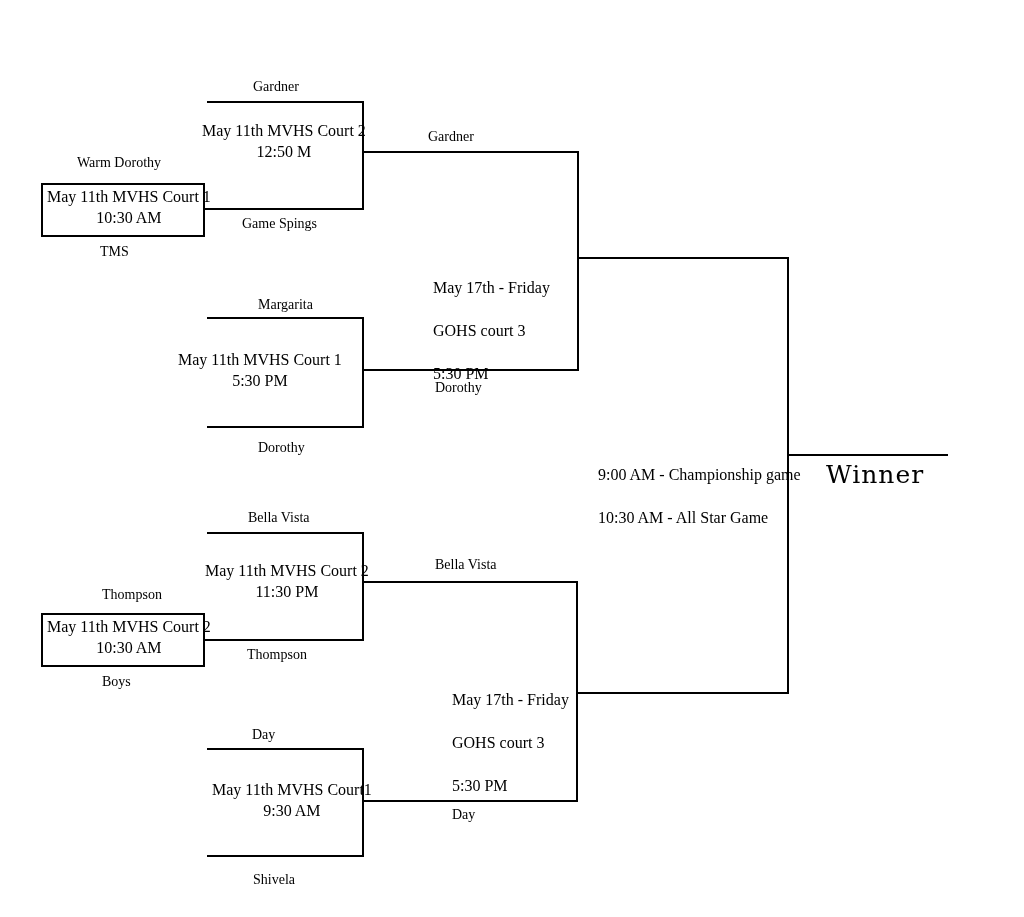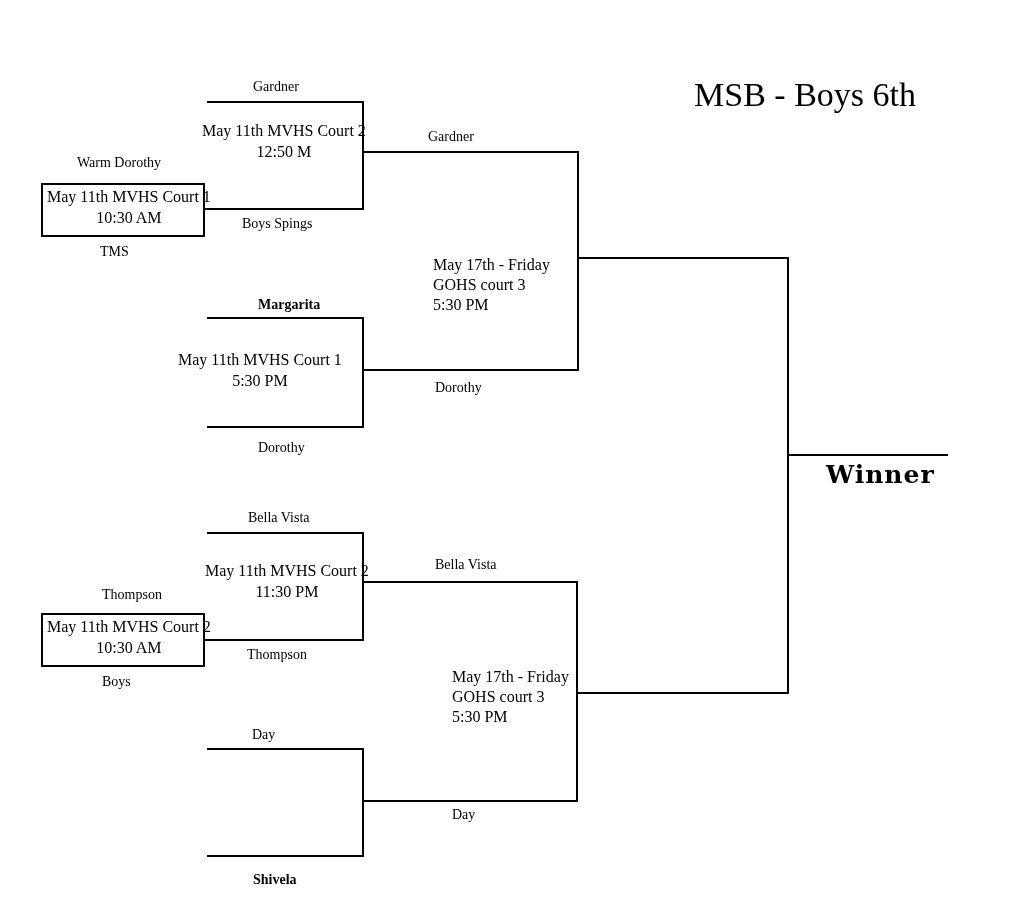--- a/index.html
+++ b/index.html
@@ -12,61 +12,60 @@
     color: #000;
     overflow: hidden;
   }
   .hl { position: absolute; height: 2px; background: #000; }
   .vl { position: absolute; width: 2px; background: #000; }
   .box { position: absolute; border: 2px solid #000; background: #fff; }
   .lbl { position: absolute; font-size: 14px; line-height: 17px; white-space: nowrap; }
   .info { position: absolute; font-size: 16px; line-height: 21px; white-space: nowrap; }
   .info div { height: 21px; text-align: center; }
   .info3 { position: absolute; font-size: 16px; line-height: 20px; white-space: nowrap; }
-  .info3 div { height: 20px; }
+  .info3 div { height: 20px; margin-top: 23px; }
   .title {
     position: absolute; left: 694px; top: 76px;
     font-size: 34px; line-height: 38px; white-space: nowrap;
     font-family: "Liberation Serif", serif;
   }
   .winner {
     position: absolute; left: 826px; top: 460px;
     font-family: "DejaVu Serif", serif;
-    font-weight: bold; font-size: 25px; letter-spacing: 1px; white-space: nowrap;
+    font-weight: normal; font-size: 25px; letter-spacing: 1px; white-space: nowrap;
   }
 </style>
 </head>
 <body>
 
 <div class="canvas">
 
-  <div class="title">MSB - Boys 6th</div>
 
   <div class="lbl" style="left:77px; top:154px;">Warm Dorothy</div>
   <div class="box" style="left:41px; top:183px; width:160px; height:50px;"></div>
   <div class="info" style="left:47px; top:186px;">
     <div>May 11th MVHS Court 1</div>
     <div>10:30 AM</div>
   </div>
   <div class="lbl" style="left:100px; top:243px;">TMS</div>
 
   <div class="lbl" style="left:253px; top:78px;">Gardner</div>
   <div class="hl" style="left:207px; top:101px; width:156px;"></div>
   <div class="vl" style="left:362px; top:101px; height:109px;"></div>
   <div class="hl" style="left:205px; top:208px; width:159px;"></div>
   <div class="info" style="left:202px; top:120px;">
     <div>May 11th MVHS Court 2</div>
     <div>12:50 M</div>
   </div>
-  <div class="lbl" style="left:242px; top:215px;">Boys Spings</div>
+  <div class="lbl" style="left:242px; top:215px;">Game Spings</div>
 
   <div class="hl" style="left:362px; top:151px; width:217px;"></div>
   <div class="lbl" style="left:428px; top:128px;">Gardner</div>
 
-  <div class="lbl" style="left:258px; top:296px;font-weight:bold;">Margarita</div>
+  <div class="lbl" style="left:258px; top:296px;">Margarita</div>
   <div class="hl" style="left:207px; top:317px; width:156px;"></div>
   <div class="vl" style="left:362px; top:317px; height:111px;"></div>
   <div class="hl" style="left:207px; top:426px; width:156px;"></div>
   <div class="info" style="left:178px; top:349px;">
     <div>May 11th MVHS Court 1</div>
     <div>5:30 PM</div>
   </div>
   <div class="lbl" style="left:258px; top:439px;">Dorothy</div>
 
   <div class="hl" style="left:362px; top:369px; width:217px;"></div>
@@ -76,20 +75,22 @@
   <div class="hl" style="left:577px; top:257px; width:212px;"></div>
   <div class="info3" style="left:433px; top:255px;">
     <div>May 17th - Friday</div>
     <div>GOHS court 3</div>
     <div>5:30 PM</div>
   </div>
 
   <div class="vl" style="left:787px; top:257px; height:437px;"></div>
   <div class="hl" style="left:787px; top:454px; width:161px;"></div>
   <div class="info3" style="left:598px; top:442px;">
+    <div>9:00 AM - Championship game</div>
+    <div>10:30 AM - All Star Game</div>
   </div>
   <div class="winner">Winner</div>
 
   <div class="lbl" style="left:102px; top:586px;">Thompson</div>
   <div class="box" style="left:41px; top:613px; width:160px; height:50px;"></div>
   <div class="info" style="left:47px; top:616px;">
     <div>May 11th MVHS Court 2</div>
     <div>10:30 AM</div>
   </div>
   <div class="lbl" style="left:102px; top:673px;">Boys</div>
@@ -104,21 +105,25 @@
   </div>
   <div class="lbl" style="left:247px; top:646px;">Thompson</div>
 
   <div class="hl" style="left:362px; top:581px; width:216px;"></div>
   <div class="lbl" style="left:435px; top:556px;">Bella Vista</div>
 
   <div class="lbl" style="left:252px; top:726px;">Day</div>
   <div class="hl" style="left:207px; top:748px; width:156px;"></div>
   <div class="vl" style="left:362px; top:748px; height:109px;"></div>
   <div class="hl" style="left:207px; top:855px; width:156px;"></div>
-  <div class="lbl" style="left:253px; top:871px;font-weight:bold;">Shivela</div>
+  <div class="info" style="left:212px; top:779px;">
+    <div>May 11th MVHS Court1</div>
+    <div>9:30 AM</div>
+  </div>
+  <div class="lbl" style="left:253px; top:871px;">Shivela</div>
 
   <div class="hl" style="left:362px; top:800px; width:216px;"></div>
   <div class="lbl" style="left:452px; top:806px;">Day</div>
 
   <div class="vl" style="left:576px; top:581px; height:221px;"></div>
   <div class="hl" style="left:576px; top:692px; width:213px;"></div>
   <div class="info3" style="left:452px; top:667px;">
     <div>May 17th - Friday</div>
     <div>GOHS court 3</div>
     <div>5:30 PM</div>

